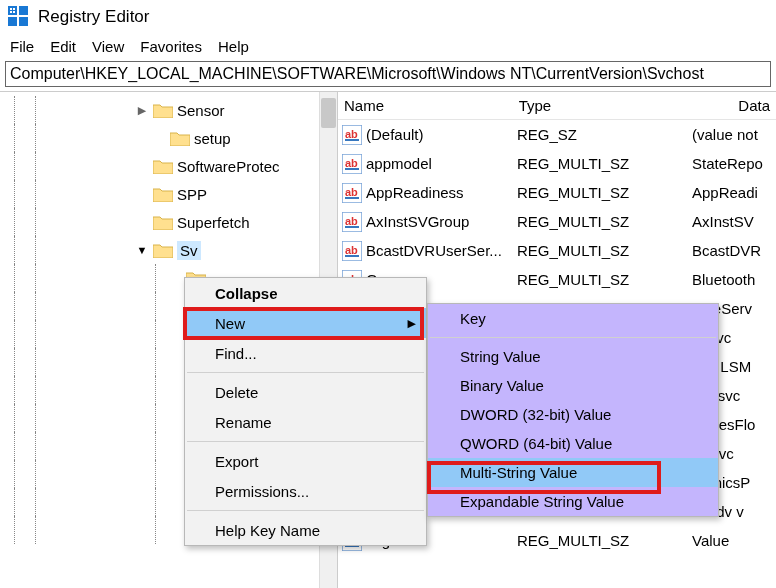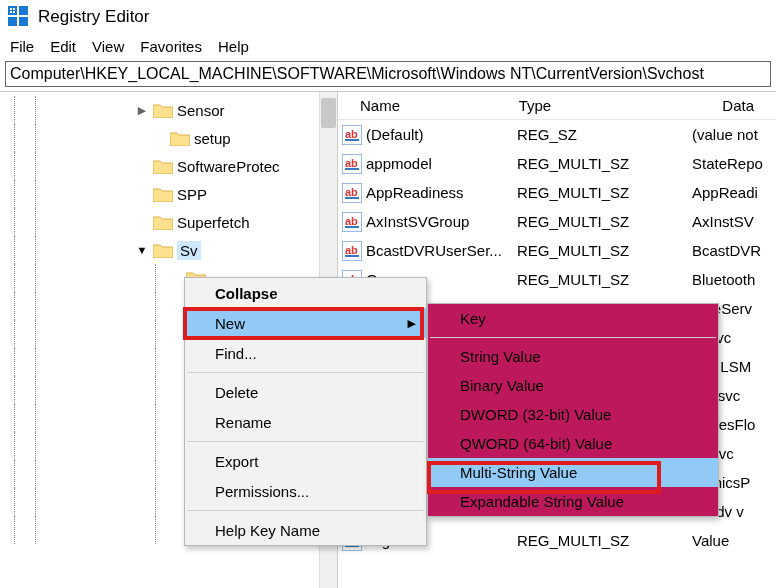--- a/index.html
+++ b/index.html
@@ -108,21 +108,21 @@
 
   
   .list { flex: 1; display: flex; flex-direction: column; overflow: hidden; }
   .list-header {
     display: flex;
     height: 28px;
     align-items: center;
     border-bottom: 1px solid #e5e5e5;
     font-size: 15px;
   }
-  .list-header .col { padding: 4px 22px; }
+  .list-header .col { padding: 4px 6px; }
   .col-name { width: 175px; }
   .col-type { width: 175px; }
   .col-data { flex: 1; margin-left: 45px; }
   .list-body { flex: 1; overflow: hidden; }
   .list-row {
     display: flex;
     height: 29px;
     align-items: center;
   }
   .val-icon { width: 20px; height: 20px; margin: 0 4px; }
@@ -158,21 +158,21 @@
   }
   .bold { font-weight: 600; }
   .cm-arrow { position: absolute; right: 10px; font-size: 11px; }
 
   
   .sub-menu {
     position: absolute;
     left: 427px;
     top: 211px;
     width: 292px;
-    background: #be185d;
+    background: #c4b5fd;
     border: 1px solid #b8b8b8;
     box-shadow: 2px 3px 6px rgba(0,0,0,0.25);
     font-size: 15px;
     z-index: 21;
   }
   .sub-menu .sm-row {
     display:flex; align-items:center;
     height: 29px;
     padding: 0 12px 0 32px;
   }

